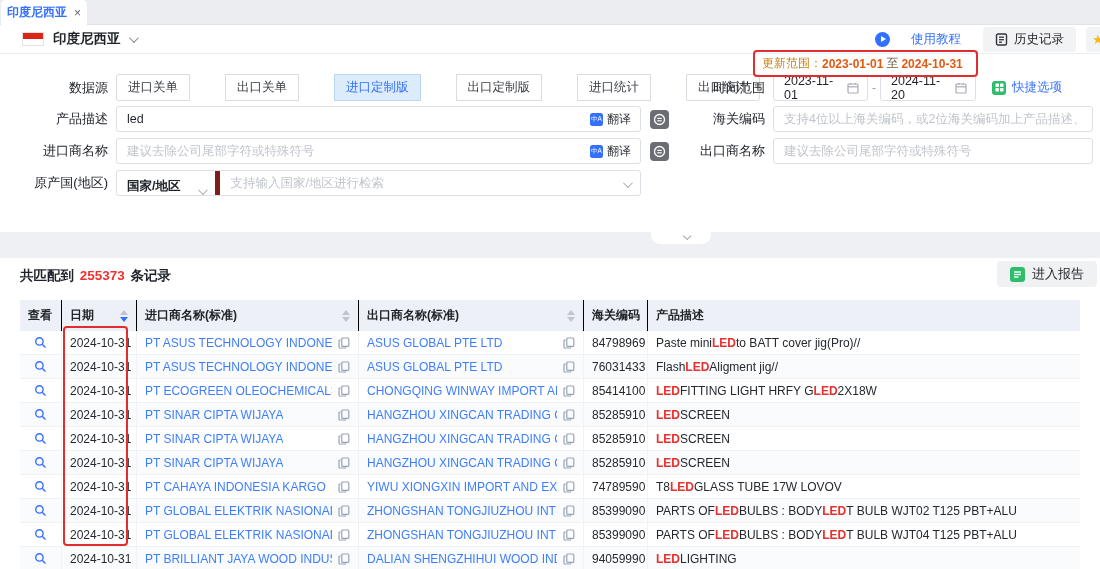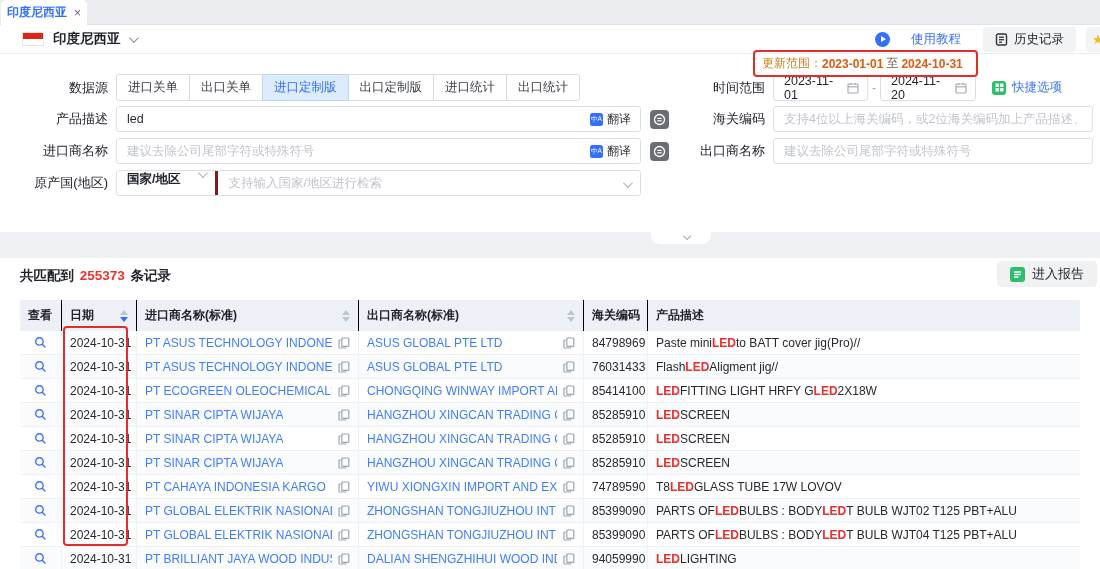--- a/index.html
+++ b/index.html
@@ -30,21 +30,21 @@
   .fav-btn { margin-left:10px; margin-right:-12px; height:25px; width:26px; background:#f2f3f5; border-radius:4px 0 0 4px;
     display:flex; align-items:center; color:#f7ba1e; font-size:13px; padding-left:6px; cursor:pointer; }
 
   
   .filterpanel { position:absolute; top:54px; left:0; width:1100px; height:178px; background:#fff; }
   .frow { position:absolute; display:flex; align-items:center; }
   .flabel { font-size:13px; color:#20242b; text-align:right; flex:none; }
   .l-label { width:88px; margin-right:8px; }
   .r-label { width:75px; margin-right:8px; }
 
-  .seg-group { display:flex; }
+  .seg-group { display:flex;gap:36px; }
   .seg { height:27px; padding:0 11px; background:#fff; border:1px solid #d9dce3; margin-left:-1px; font-size:12.5px; color:#3a3f46;
     display:flex; align-items:center; cursor:pointer; white-space:nowrap; }
   .seg:first-child { border-radius:3px 0 0 3px; margin-left:0; }
   .seg:last-child { border-radius:0 3px 3px 0; }
   .seg.active { background:#dcecfc; color:#3370ff; border-color:#b9d8f6; z-index:1; position:relative; }
 
   .inputbox { height:26px; border:1px solid #dcdfe6; border-radius:3px; background:#fff; display:flex; align-items:center; }
   .inputbox input { border:none; outline:none; flex:1; min-width:0; height:100%; padding:0 10px; font-size:12.5px; color:#1f2329;
     font-family:"Liberation Sans","DejaVu Sans",sans-serif; background:transparent; }
   .inputbox input::placeholder { color:#c0c4cc; }
@@ -54,22 +54,22 @@
   .trans-label { font-size:12px; color:#2f3338; }
   .ocr-ic { width:19px; height:19px; background:#6a6e74; border-radius:4px; margin-left:9px; display:flex; align-items:center; justify-content:center; flex:none; cursor:pointer; }
 
   .datebox { height:26px; border:1px solid #dcdfe6; border-radius:3px; background:#fff; display:flex; align-items:center;
     padding:0 8px 0 10px; font-size:12.5px; color:#1f2329; gap:8px; }
   .datebox .dval { flex:1; }
   .dash { color:#9aa0ab; font-size:12px; padding:0 4px; }
   .quick { display:flex; align-items:center; gap:6px; margin-left:16px; color:#3370ff; font-size:12.5px; cursor:pointer; }
   .quick-ic { width:14px; height:14px; background:#2ebd6b; border-radius:3px; display:flex; align-items:center; justify-content:center; }
 
-  .origin-left { display:flex; align-items:flex-start; gap:18px; padding:0 10px; font-size:12.5px; color:#20242b; flex:none;
-    border-right:3px solid #7f1d1d; height:100%; cursor:pointer; }
+  .origin-left { display:flex; align-items:flex-end; gap:18px; padding:0 10px; font-size:12.5px; color:#20242b; flex:none;
+    border-right:5px solid #7f1d1d; height:100%; cursor:pointer; }
   .origin-left .chev { margin-left:0; transform:rotate(45deg) translateY(-2px); border-color:#a6acb8; }
   .origin-caret { padding-right:10px; }
   .origin-caret .chev { border-color:#a6acb8; }
 
   .checkline { display:flex; align-items:center; gap:26px; }
   .chk { display:flex; align-items:center; gap:7px; font-size:12.5px; color:#4e5969; cursor:pointer; }
   .chk .box { width:14px; height:14px; border:1px solid #c9cdd4; border-radius:2px; background:#fff; flex:none; }
 
   .collapse-tab { position:absolute; top:232px; left:651px; width:60px; height:12px; background:#fff; border-radius:0 0 9px 9px;
     display:flex; align-items:center; justify-content:center; cursor:pointer; }

